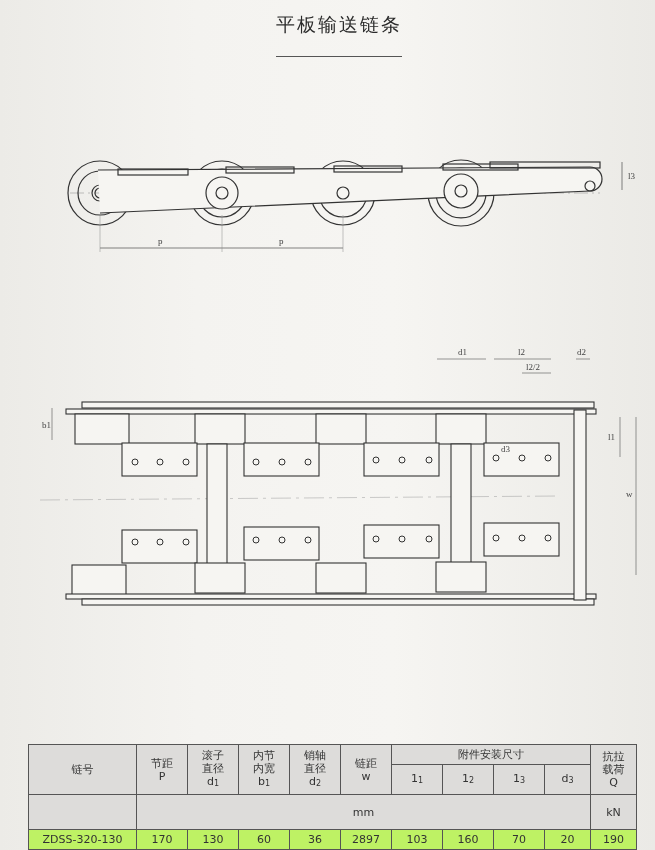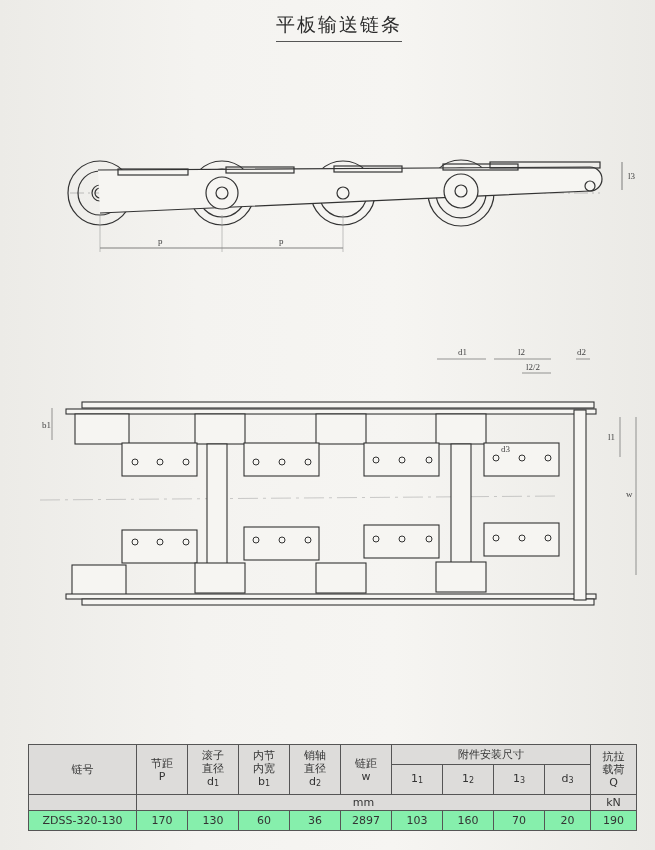--- a/index.html
+++ b/index.html
@@ -1,18 +1,18 @@
 <!DOCTYPE html>
 <html><head>
 <meta charset="utf-8">
 <style>
   html,body{margin:0;padding:0;}
   body{width:655px;height:850px;background:#f3f2ef;position:relative;overflow:hidden;font-family:"DejaVu Sans",sans-serif;color:#333;}
   .shade{position:absolute;left:0;top:0;width:655px;height:850px;background:linear-gradient(90deg,#ecebe7 0%,#f4f3f0 30%,#f6f5f2 60%,#ebeae6 100%);}
-  .title{position:absolute;left:276px;top:12px;font-size:19px;letter-spacing:2px;color:#2b2b2b;border-bottom:1.5px solid #555;padding-bottom:3px;}
+  .title{position:absolute;left:276px;top:12px;font-size:19px;letter-spacing:2px;color:#2b2b2b;border-bottom:1.5px solid #555;padding-bottom:18px;}
   svg{position:absolute;left:0;top:0;}
   .tbl{position:absolute;left:28px;top:744px;border-collapse:collapse;font-size:11px;color:#333;}
   .tbl td{border:1px solid #555;text-align:center;padding:0;line-height:13px;}
   .hd{background:#dddcda;}
   .sub{font-size:8px;vertical-align:-1px;}
   .lbl{font-family:"Liberation Serif",serif;font-size:9px;fill:#444;}
 </style>
 </head>
 <body>
 <div class="shade"></div>
@@ -165,26 +165,26 @@
     <td rowspan="2" style="width:50px"><span>链距</span><br><span>w</span></td>
     <td colspan="4">附件安装尺寸</td>
     <td rowspan="2" style="width:45px"><span>抗拉</span><br><span>载荷</span><br><span>Q</span></td>
   </tr>
   <tr class="hd" style="height:30px">
     <td style="width:50px"><span>1</span><span class="sub">1</span></td>
     <td style="width:50px"><span>1</span><span class="sub">2</span></td>
     <td style="width:50px"><span>1</span><span class="sub">3</span></td>
     <td style="width:45px"><span>d</span><span class="sub">3</span></td>
   </tr>
-  <tr class="hd" style="height:16px">
+  <tr class="hd" style="height:35px">
     <td style="border-top:none"></td>
     <td colspan="9">mm</td>
     <td>kN</td>
   </tr>
-  <tr style="height:20px;background:#86efac">
+  <tr style="height:20px;background:#bef264">
     <td>ZDSS-320-130</td>
     <td>170</td>
     <td>130</td>
     <td>60</td>
     <td>36</td>
     <td>2897</td>
     <td>103</td>
     <td>160</td>
     <td>70</td>
     <td>20</td>

